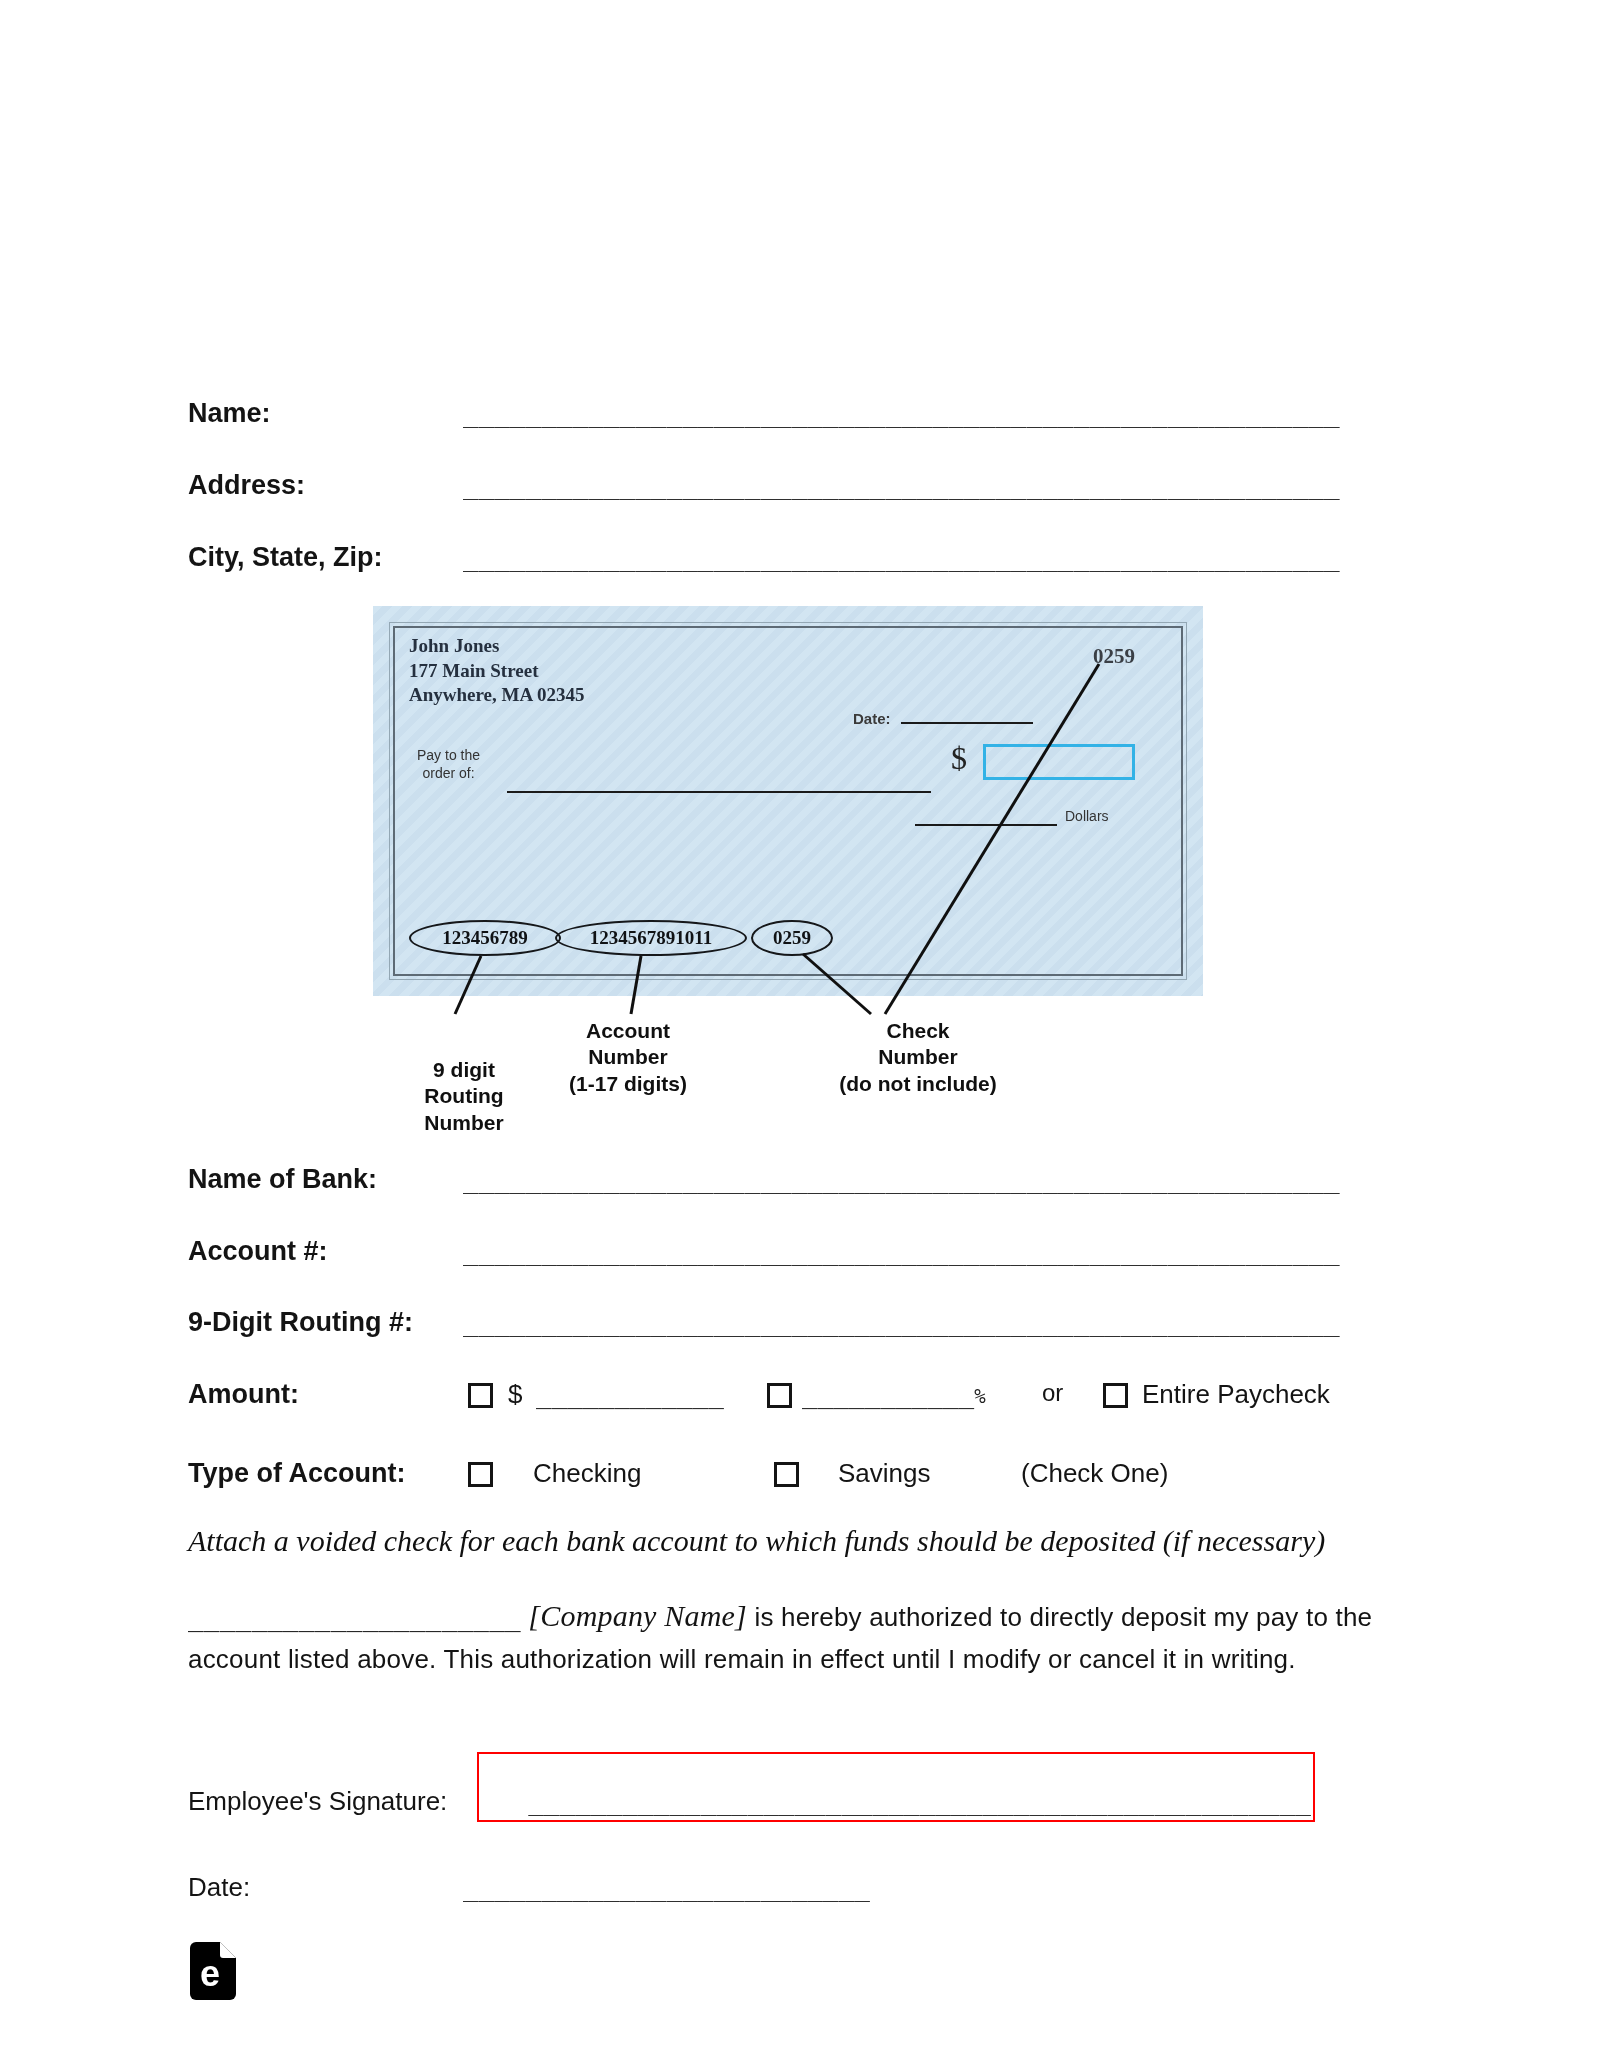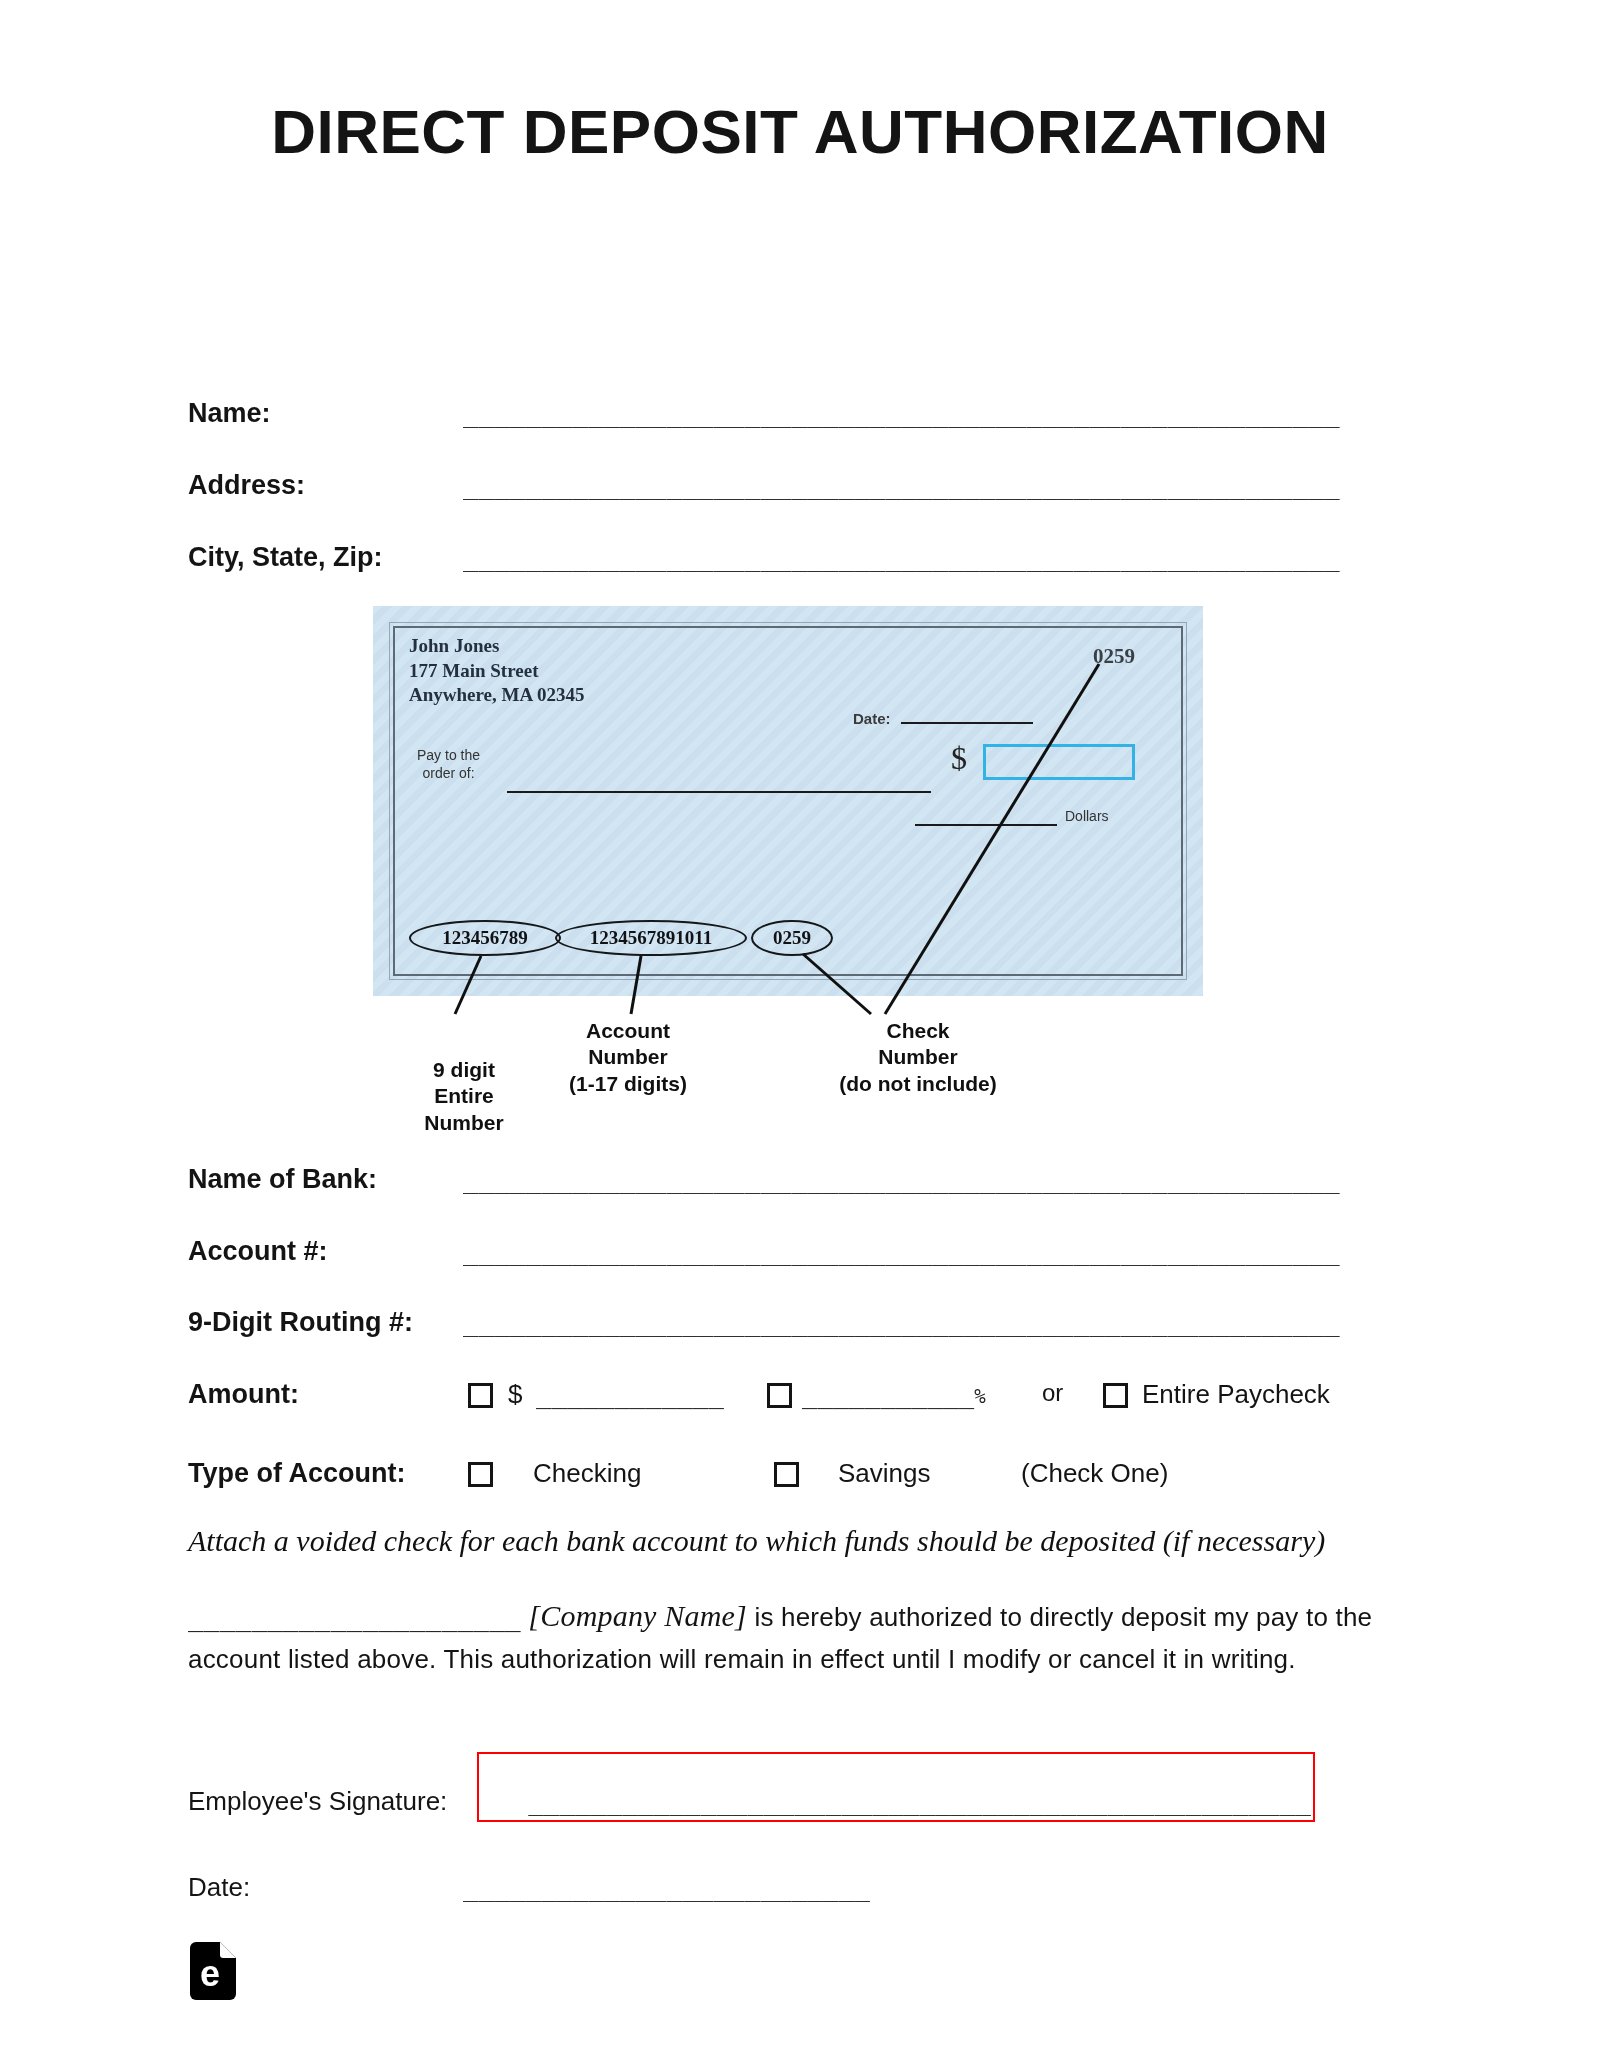--- a/index.html
+++ b/index.html
@@ -95,21 +95,20 @@
   .sig-line { left: 483px; width: 828px; text-align: right; }
   .date-line { width: 440px; }
 
   .logo { position: absolute; left: 188px; top: 1942px; width: 48px; height: 58px; }
 </style>
 </head>
 <body>
 
 <div class="page">
 
-  <div class="title">DIRECT DEPOSIT AUTHORIZATION</div>
 
   <div class="frow" style="top:398px">
     <span class="flabel">Name:</span>
     <span class="fline">________________________________________________________</span>
   </div>
   <div class="frow" style="top:470px">
     <span class="flabel">Address:</span>
     <span class="fline">________________________________________________________</span>
   </div>
   <div class="frow" style="top:542px">
@@ -141,21 +140,21 @@
         <div class="micr">
           <div class="oval o-routing">123456789</div>
           <div class="oval o-account">1234567891011</div>
           <div class="oval o-check">0259</div>
         </div>
       </div>
     </div>
 
     <div class="callout c-routing">
       <div>9 digit</div>
-      <div>Entire</div>
+      <div>Routing</div>
       <div>Number</div>
     </div>
     <div class="callout c-account">
       <div>Account</div>
       <div>Number</div>
       <div>(1-17 digits)</div>
     </div>
     <div class="callout c-check">
       <div>Check</div>
       <div>Number</div>

